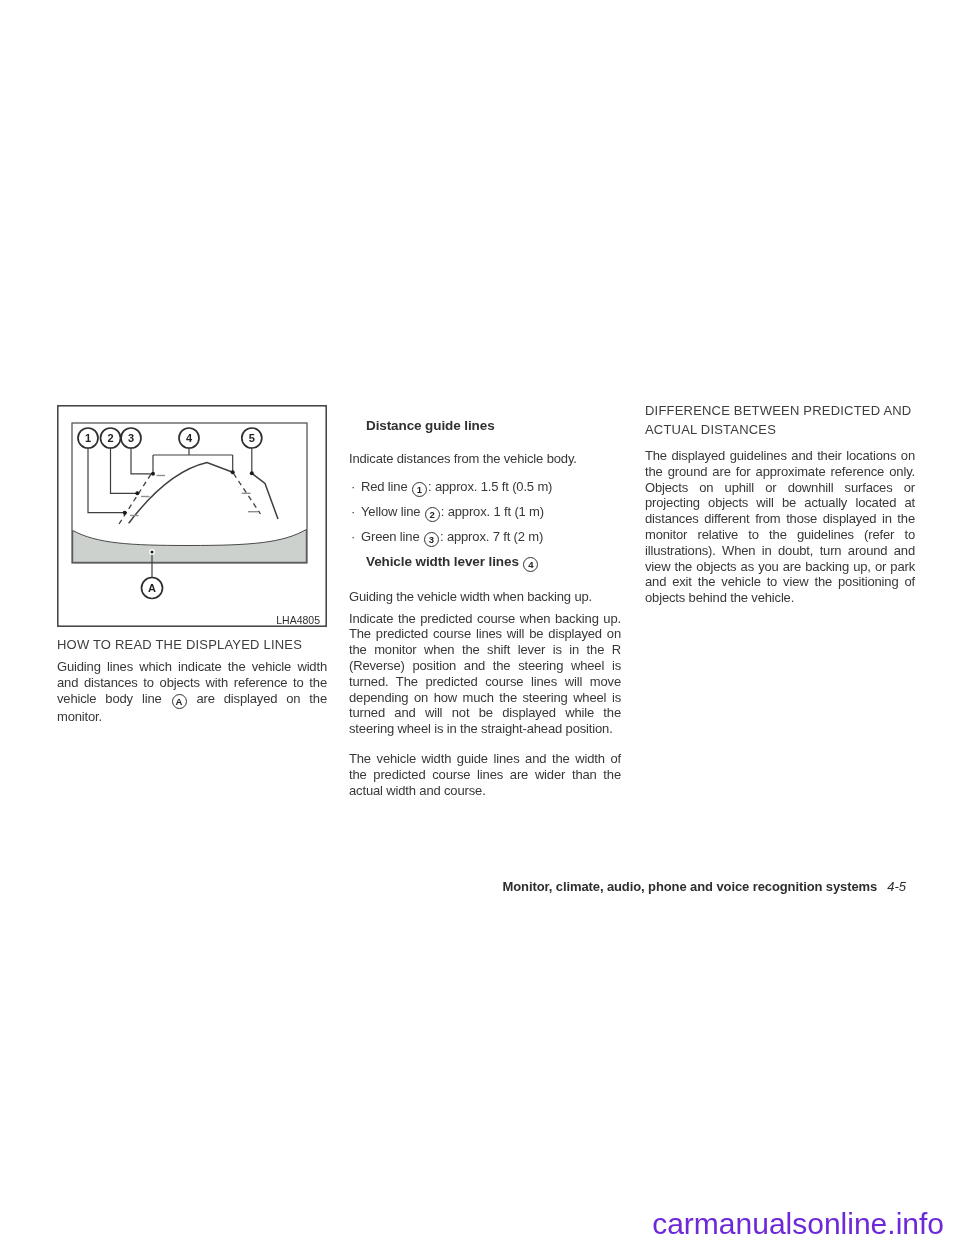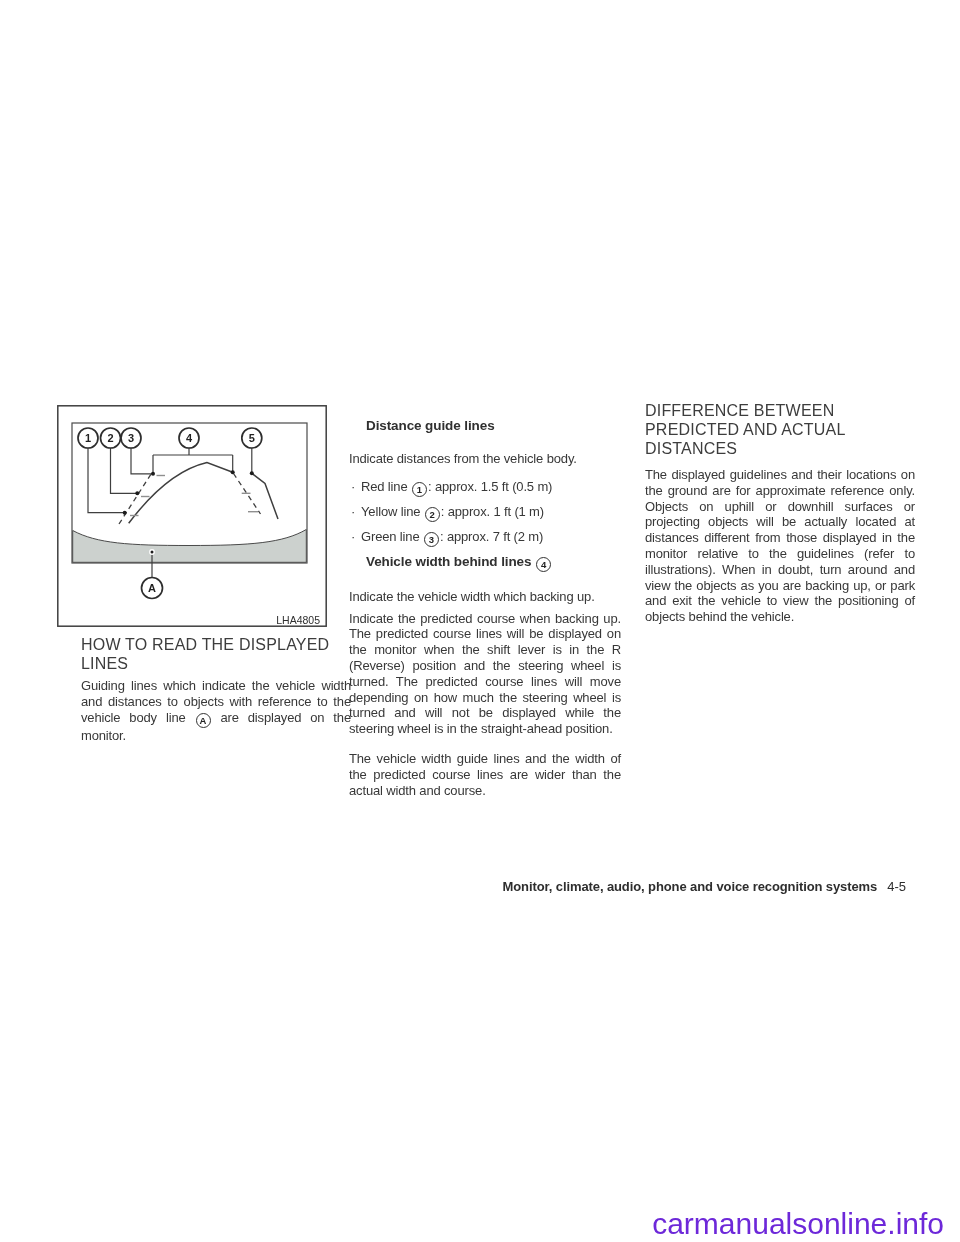--- a/index.html
+++ b/index.html
@@ -1,26 +1,26 @@
 <!DOCTYPE html>
 <html><head>
 <meta charset="utf-8">
 <style>
   html,body{margin:0;padding:0;}
   body{
     width:960px;height:1242px;position:relative;background:#ffffff;
     font-family:"Liberation Sans", sans-serif;color:#3a3a3a;overflow:hidden;
   }
   .col{position:absolute;}
-  #col-left{left:57px;top:405px;width:270px;padding-left:24px;}
+  #col-left{left:57px;top:405px;width:270px;}
   #col-mid{left:349px;top:401px;width:272px;}
   #col-right{left:645px;top:401px;width:270px;}
 
   .section-heading{
-    font-size:16px;line-height:19px;font-weight:400;color:#3d3d3d;
+    font-size:13px;line-height:19px;font-weight:400;color:#3d3d3d;
     letter-spacing:.2px;margin:0;
   }
   #col-left .section-heading{margin-top:8px;}
   .body-text{
     font-size:13px;line-height:15.8px;letter-spacing:-0.15px;
     text-align:justify;margin:0;color:#383838;
   }
   .subhead{
     font-size:13.5px;line-height:16px;font-weight:700;color:#303030;
     letter-spacing:-0.1px;margin:17px;
@@ -47,21 +47,21 @@
   
   #figure-box{position:absolute;left:57px;top:405px;width:270px;height:222px;}
   #figure-box svg{display:block;}
 
   
   #footer{
     position:absolute;top:879px;right:54px;font-size:13px;line-height:15px;
     color:#2e2e2e;white-space:nowrap;
   }
   #footer .sect{font-weight:700;letter-spacing:-0.1px;}
-  #footer .pnum{font-weight:400;margin-left:10px;letter-spacing:0;}
+  #footer .pnum{font-weight:400;margin-left:10px;letter-spacing:0;font-style:italic;}
 
   
   #watermark{
     position:absolute;right:16px;bottom:2px;font-size:30px;line-height:32px;
     color:#6d28d9;letter-spacing:0;
   }
 </style>
 </head>
 <body>
 
@@ -147,22 +147,22 @@
     <li class="bullet">
       <span class="dot">·</span>
       <span class="btxt"><span>Yellow line </span><span class="cnum">2</span><span>: approx. 1 ft (1 m)</span></span>
     </li>
     <li class="bullet">
       <span class="dot">·</span>
       <span class="btxt"><span>Green line </span><span class="cnum">3</span><span>: approx. 7 ft (2 m)</span></span>
     </li>
   </ul>
 
-  <h3 class="subhead mt-sub"><span>Vehicle width behind lines</span> <span class="cnum">4</span></h3>
-  <p class="body-text mt-para">Indicate the vehicle width which backing up.</p>
+  <h3 class="subhead mt-sub"><span>Vehicle width lever lines</span> <span class="cnum">4</span></h3>
+  <p class="body-text mt-para">Guiding the vehicle width when backing up.</p>
 
   <p class="body-text mt-para">Indicate the predicted course when backing up. The predicted course lines will be displayed on the monitor when the shift lever is in the R (Reverse) position and the steering wheel is turned. The predicted course lines will move depending on how much the steering wheel is turned and will not be displayed while the steering wheel is in the straight-ahead position.</p>
   <p class="body-text mt-para2">The vehicle width guide lines and the width of the predicted course lines are wider than the actual width and course.</p>
 </div>
 
 <div class="col" id="col-right">
   <h2 class="section-heading">DIFFERENCE BETWEEN PREDICTED AND ACTUAL DISTANCES</h2>
   <p class="body-text">The displayed guidelines and their locations on the ground are for approximate reference only. Objects on uphill or downhill surfaces or projecting objects will be actually located at distances different from those displayed in the monitor relative to the guidelines (refer to illustrations). When in doubt, turn around and view the objects as you are backing up, or park and exit the vehicle to view the positioning of objects behind the vehicle.</p>
 </div>
 

